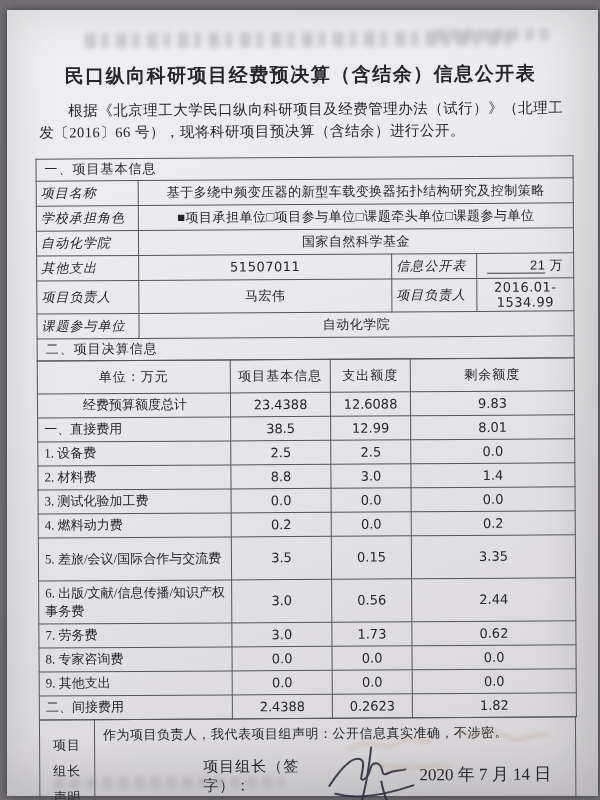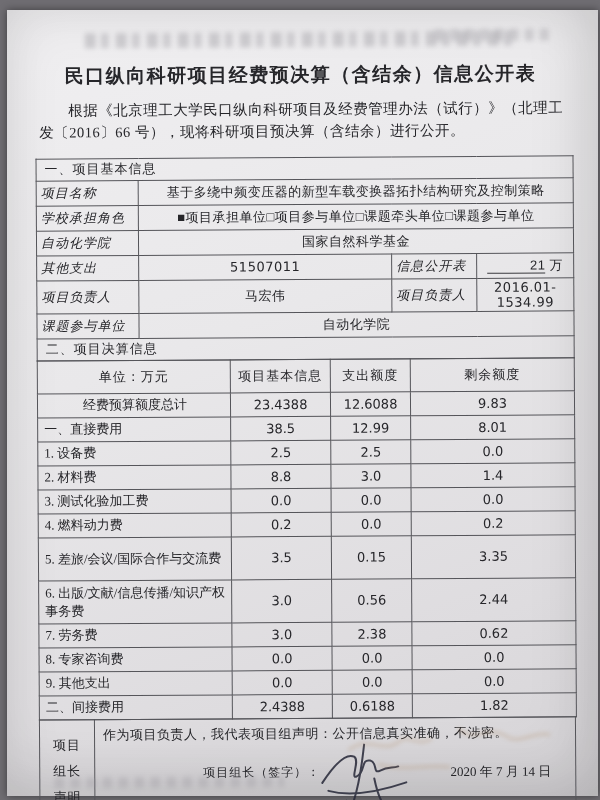--- a/index.html
+++ b/index.html
@@ -63,23 +63,23 @@
   .t2 td.rlab{text-align:left;padding-left:6px;}
   .t2 td.rlab.c{text-align:center;}
   .t2 td.amt{text-align:center;}
   .t2 tr.tall td{height:40px;}
   .t3 td.side{
     width:46px;text-align:center;font-size:13px;line-height:2.0;letter-spacing:1px;vertical-align:middle;
   }
   .t3 td.decl{padding:4px 8px 6px 8px;vertical-align:top;height:92px;}
   .stmt{font-size:13px;letter-spacing:.5px;margin-top:2px;}
   .signrow{display:flex;align-items:center;margin-top:14px;}
-  .signlab{font-size:12px;margin-left:100px;letter-spacing:1px;}
+  .signlab{font-size:15px;margin-left:100px;letter-spacing:1px;}
   .sig{margin:-18px 0 -24px -4px;flex:none;}
-  .date{margin-left:auto;padding-right:16px;font-size:13px;white-space:nowrap;}
+  .date{margin-left:auto;padding-right:16px;font-size:17px;white-space:nowrap;}
 </style>
 </head>
 <body>
 
 <div class="paper">
  <div class="tilt">
 
   <div class="bleed bleed-top"></div>
   <div class="bleed bleed-top2"></div>
 
@@ -191,39 +191,39 @@
     </tr>
     <tr class="tall">
       <td class="rlab">6. 出版/文献/信息传播/知识产权事务费</td>
       <td class="amt num">3.0</td>
       <td class="amt num">0.56</td>
       <td class="amt num">2.44</td>
     </tr>
     <tr>
       <td class="rlab">7. 劳务费</td>
       <td class="amt num">3.0</td>
-      <td class="amt num">2.38</td>
+      <td class="amt num">1.73</td>
       <td class="amt num">0.62</td>
     </tr>
     <tr>
       <td class="rlab">8. 专家咨询费</td>
       <td class="amt num">0.0</td>
       <td class="amt num">0.0</td>
       <td class="amt num">0.0</td>
     </tr>
     <tr>
       <td class="rlab">9. 其他支出</td>
       <td class="amt num">0.0</td>
       <td class="amt num">0.0</td>
       <td class="amt num">0.0</td>
     </tr>
     <tr>
       <td class="rlab">二、间接费用</td>
       <td class="amt num">2.4388</td>
-      <td class="amt num">0.6188</td>
+      <td class="amt num">0.2623</td>
       <td class="amt num">1.82</td>
     </tr>
   </tbody>
       </table>
 
   <table class="t t3">
     <tbody>
           <tr>
       <td class="side">
         <div>项目</div>

